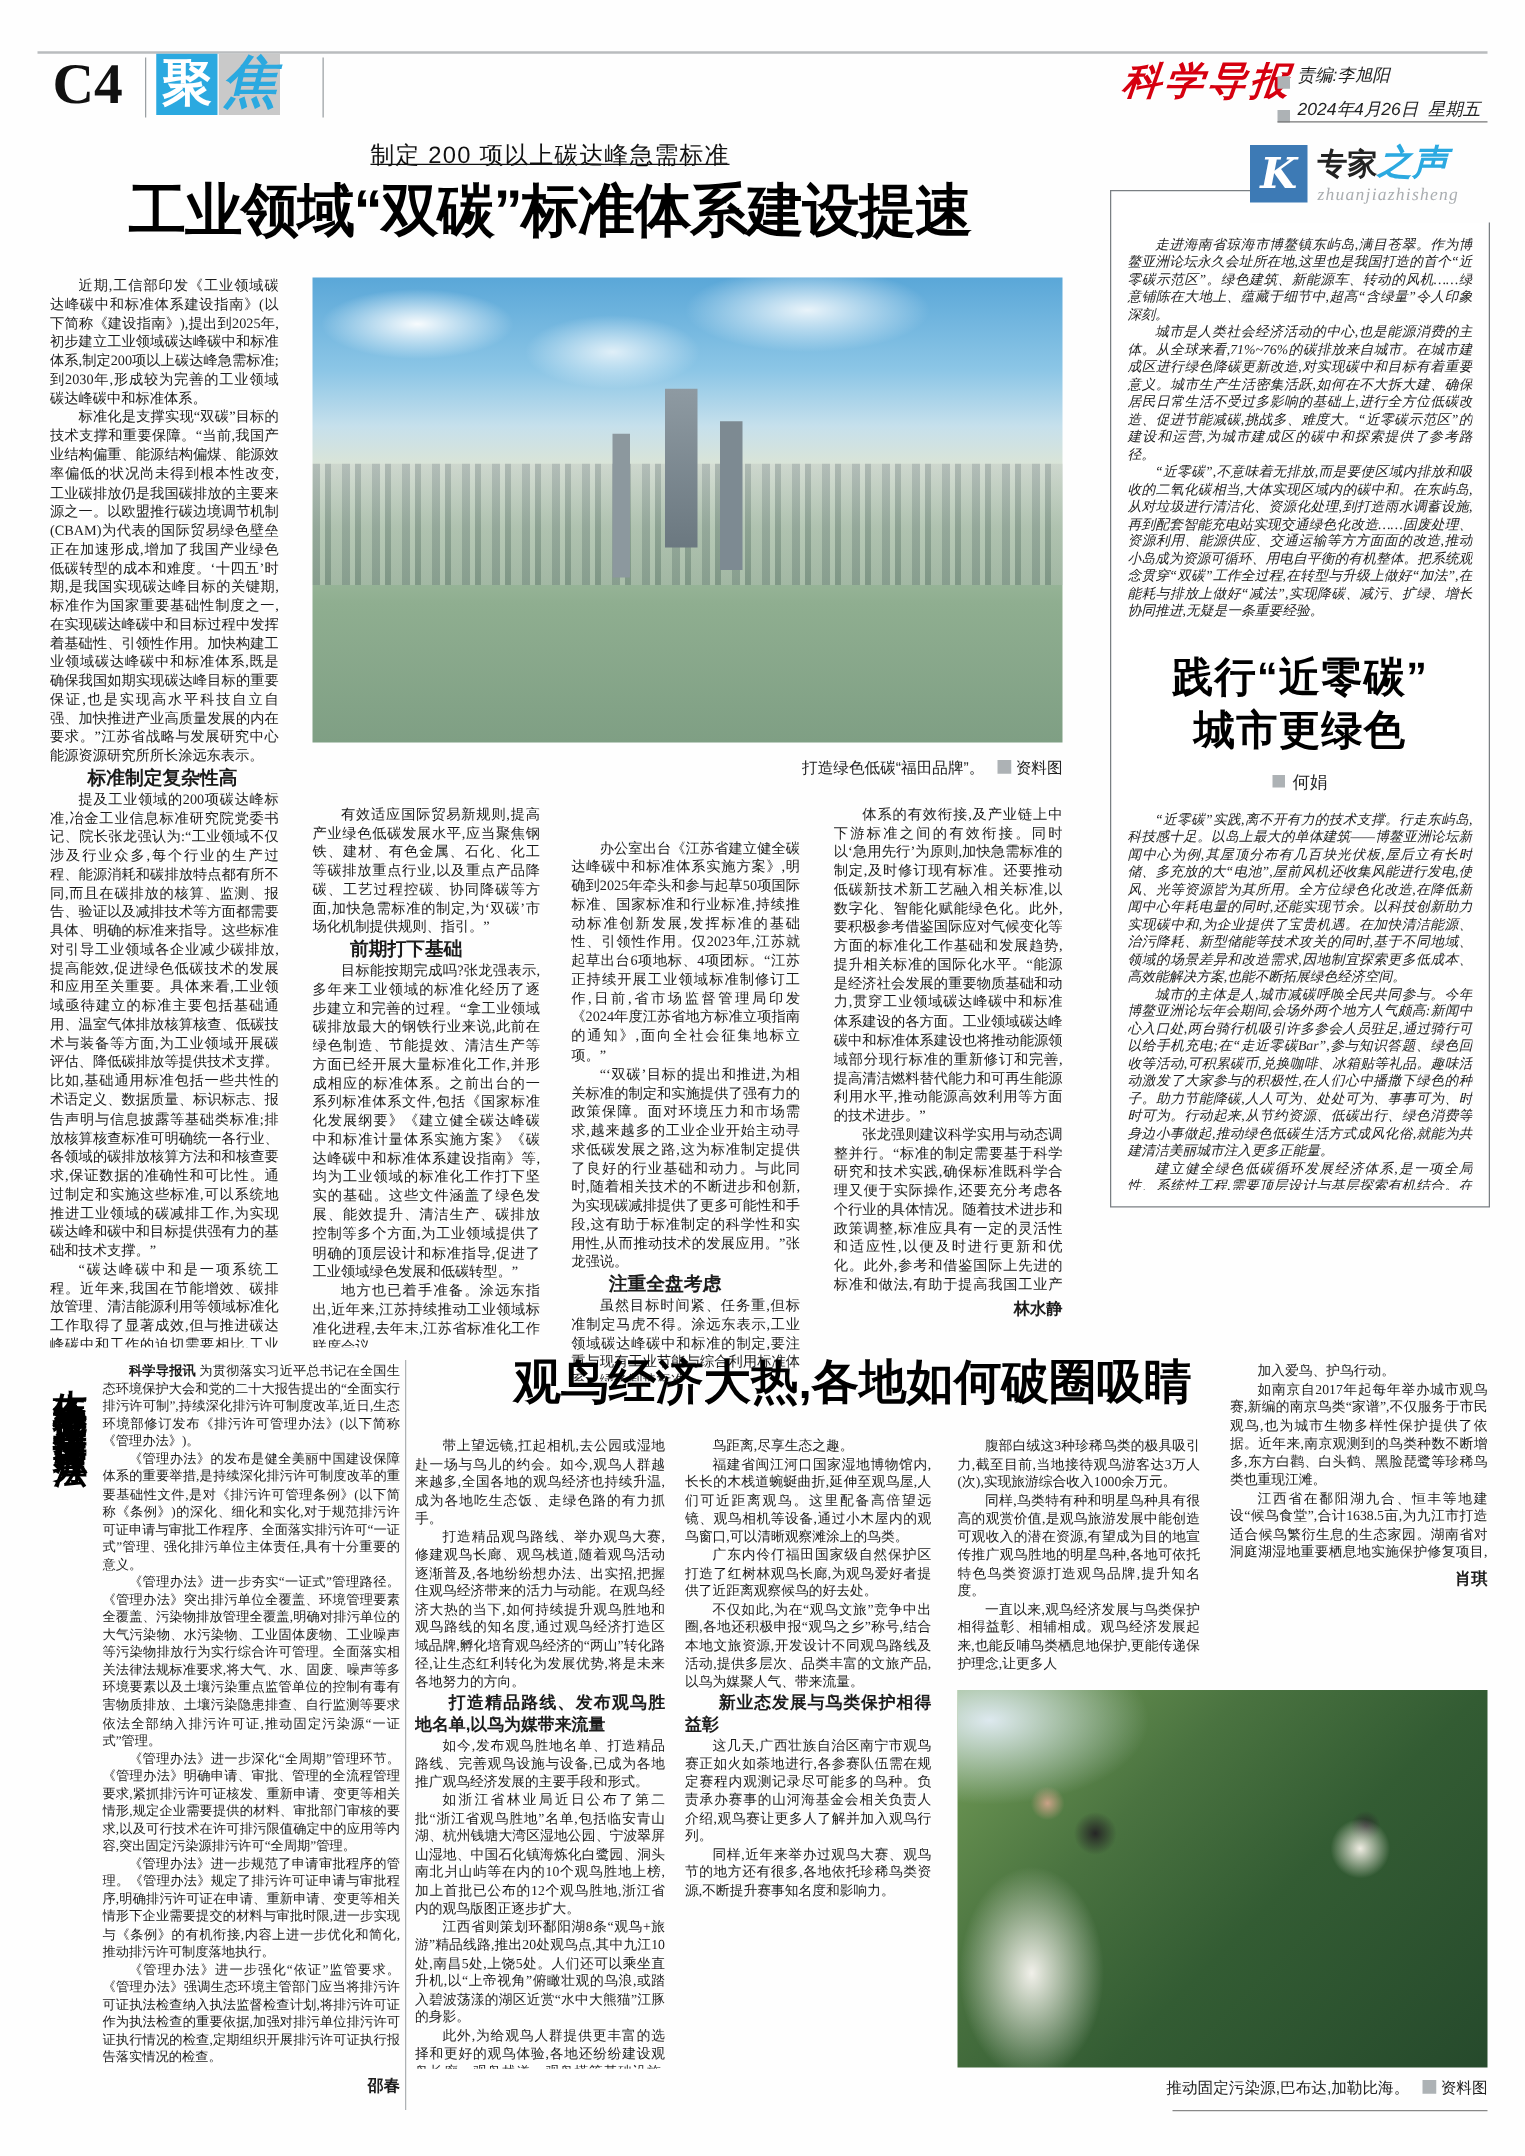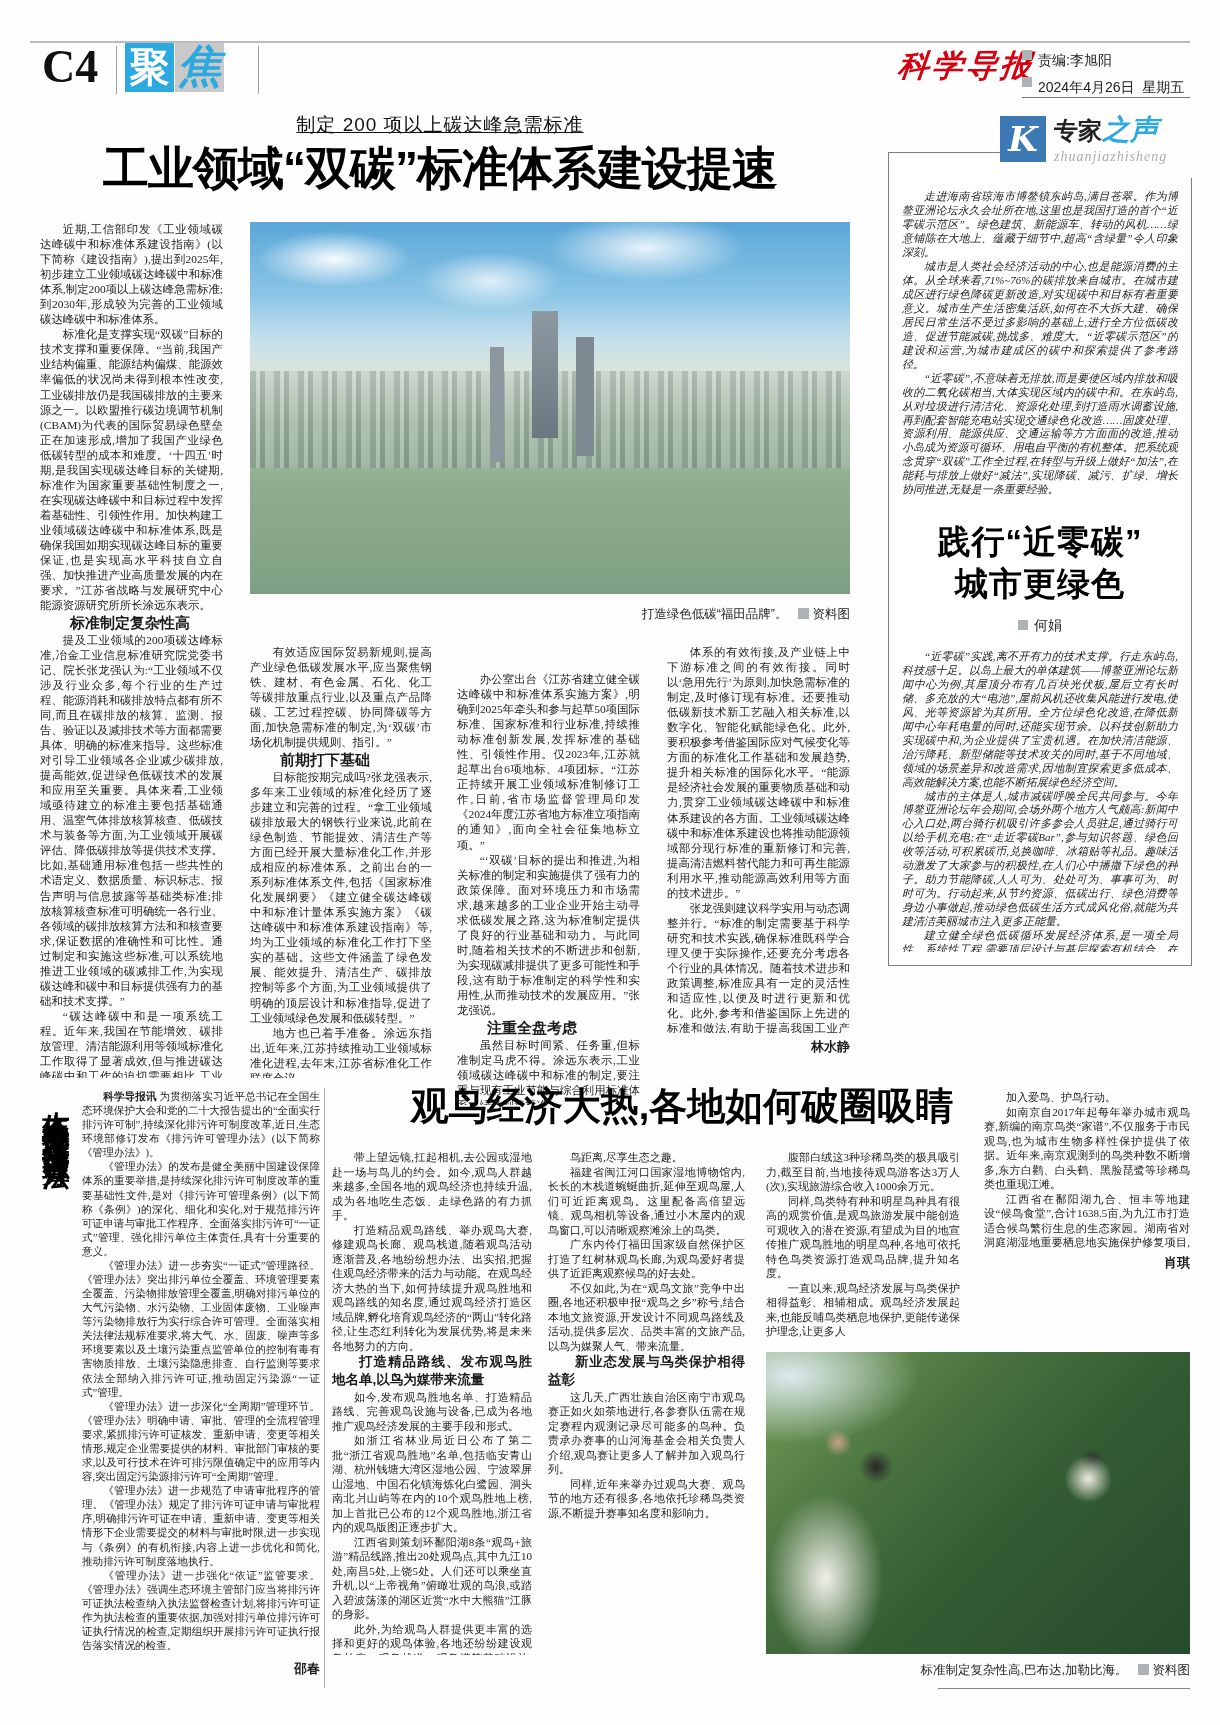--- a/index.html
+++ b/index.html
@@ -8,21 +8,21 @@
   .abs{position:absolute;}
   
   .toprule{position:absolute;left:30px;top:41px;width:1160px;height:2px;background:#b9bcbe;}
   .edition{position:absolute;left:42px;top:44px;font:bold 46px/1 "Liberation Serif",serif;color:#111;}
   .vline{position:absolute;width:1px;background:#9aa0a3;}
   .sect-box{position:absolute;top:43px;width:49px;height:49px;text-align:center;}
   .sect-box.blue{left:125px;background:#2ba9e0;color:#fff;font:bold 40px/49px "Liberation Sans",sans-serif;}
   .sect-box.gray{left:175px;background:#c9c9c9;color:#2ba9e0;font:bold italic 44px/46px "DejaVu Serif",serif;transform-origin:center;}
   .masthead{position:absolute;left:898px;top:50px;font:bold italic 31px/1 "DejaVu Serif",serif;color:#d6000f;letter-spacing:3px;transform:skewX(-6deg);}
   .edmeta{position:absolute;left:1022px;top:50px;width:170px;font:14px/1.5 "Liberation Sans",sans-serif;color:#222;}
-  .edmeta .row{display:flex;align-items:flex-start;margin-bottom:6px;white-space:nowrap;}
+  .edmeta .row{display:flex;align-items:flex-end;margin-bottom:6px;white-space:nowrap;font-style:italic;}
   .sq{display:inline-block;width:10px;height:10px;background:#adb2b5;margin-right:6px;flex:0 0 auto;}
   .daterule{position:absolute;left:1022px;top:97px;width:168px;height:1px;background:#777;}
   
   .kicker{position:absolute;left:30px;top:114px;width:820px;text-align:center;
           font:19px/1.2 "Liberation Sans",sans-serif;color:#111;letter-spacing:1px;text-decoration:underline;}
   .mainhead{position:absolute;left:30px;top:142px;width:820px;text-align:center;
             font:900 46px/1.15 "Liberation Sans",sans-serif;color:#000;letter-spacing:-1px;}
   .bodycol{font:11.4px/1.32 "Liberation Serif",serif;text-align:justify;overflow:hidden;}
   .bodycol p{margin:0;text-indent:2em;}
   .subhead{font:bold 15px/1.3 "Liberation Sans",sans-serif;margin:9px 0 5px;text-indent:0;}
@@ -208,17 +208,17 @@
   <div class="abs birdcol" style="left:984px;top:1090px;width:206px;height:158px;">
     <p>加入爱鸟、护鸟行动。</p>
     <p>如南京自2017年起每年举办城市观鸟赛,新编的南京鸟类“家谱”,不仅服务于市民观鸟,也为城市生物多样性保护提供了依据。近年来,南京观测到的鸟类种数不断增多,东方白鹳、白头鹤、黑脸琵鹭等珍稀鸟类也重现江滩。</p>
     <p>江西省在鄱阳湖九合、恒丰等地建设“候鸟食堂”,合计1638.5亩,为九江市打造适合候鸟繁衍生息的生态家园。湖南省对洞庭湖湿地重要栖息地实施保护修复项目,以近自然的方式改造鸟类栖息环境。如今,南洞庭湖湿地的候鸟已由2018年前的3万余只,上升到如今的近10万只。</p>
 
   </div>
   <div class="abs byline" style="left:984px;top:1256px;width:206px;">肖琪</div>
 
   <div class="photo-bird"></div>
   <div class="bird-cap capline">
-    <span>标准制定复杂性高,巴布达,加勒比海。</span><span class="sq"></span><span>资料图</span>
+    <span>推动固定污染源,巴布达,加勒比海。</span><span class="sq"></span><span>资料图</span>
   </div>
   <div class="caprule"></div>
 
 </div>
 
 </body></html>

